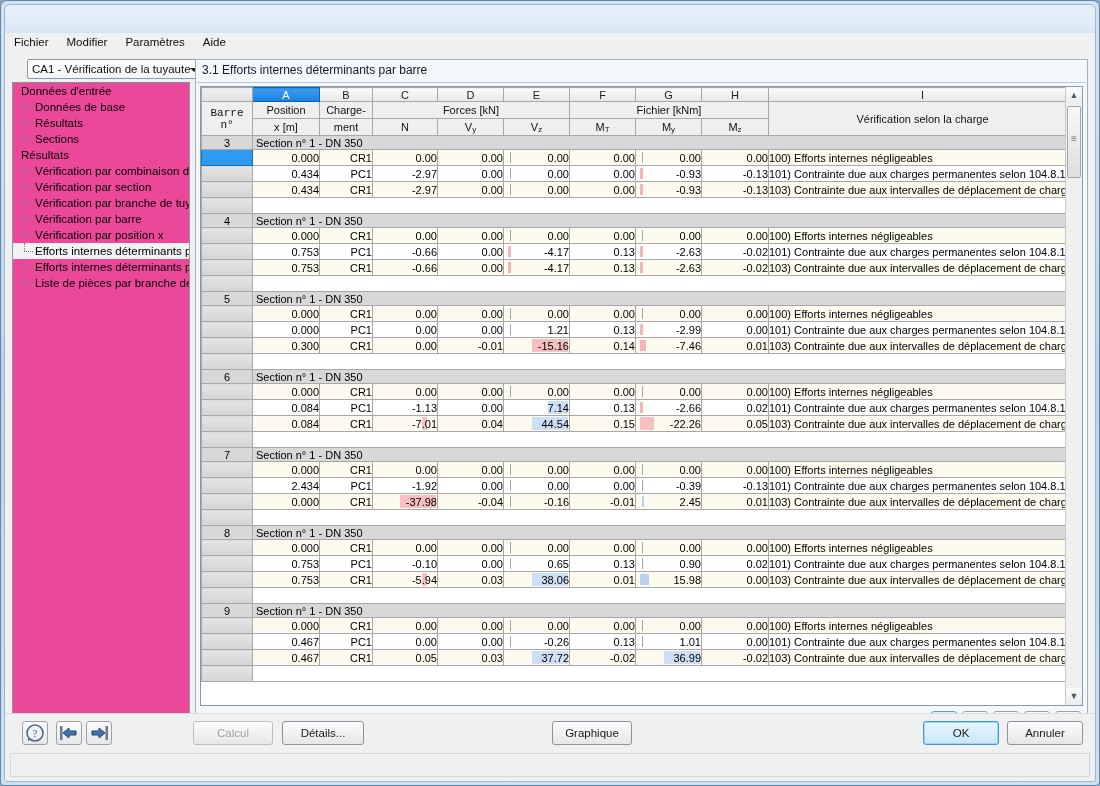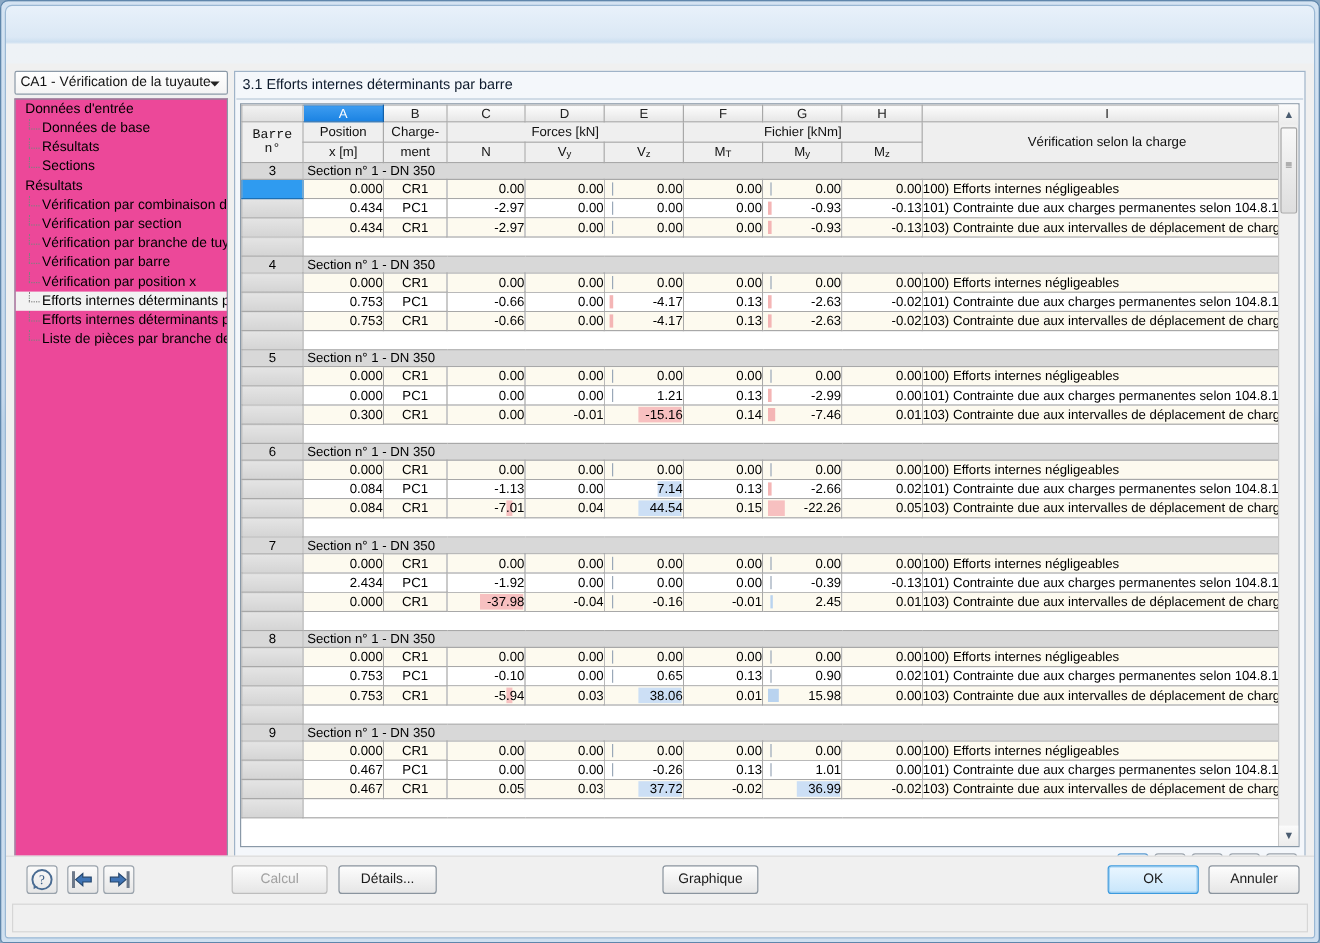--- a/index.html
+++ b/index.html
@@ -62,21 +62,21 @@
   }
 
   
   #client {
     position: absolute; left: 0; top: 48px; right: 0; bottom: 0;
     background: #f0f0f0;
   }
 
   
   #combo {
-    position: absolute; left: 7px; top: 6px; width: 178px; height: 20px;
+    position: absolute; left: 22px; top: 6px; width: 178px; height: 20px;
     background: linear-gradient(180deg,#ffffff 0%,#f4f4f4 100%);
     border: 1px solid #8c9aa8;
     border-radius: 2px;
     cursor: pointer;
   }
   #combo-label {
     position: absolute; left: 4px; top: 3px; font-size: 11.5px; color: #111;
     white-space: nowrap;
   }
   #combo-arrow {
@@ -230,21 +230,21 @@
   td.rowhdr.sel {
     background: #2f9bf0;
     border: 1px solid #1a6fb5;
   }
   td.num-cell {
     text-align: right;
     padding-right: 3px;
     color: #000;
     position: relative;
   }
-  td.txt-cell { text-align: center; color: #000; }
+  td.txt-cell { text-align: right; color: #000; }
   td.desc-cell { text-align: left; padding-left: 4px; color: #000; }
   tr.r0 td.num-cell, tr.r0 td.txt-cell, tr.r0 td.desc-cell { background: #fdfaef; }
   tr.r1 td.num-cell, tr.r1 td.txt-cell, tr.r1 td.desc-cell { background: #ffffff; }
   tr.r2 td.num-cell, tr.r2 td.txt-cell, tr.r2 td.desc-cell { background: #fdfaef; }
   tr.blank td { height: 16px; background: #ffffff; }
   tr.blank td.rowhdr { background: linear-gradient(180deg,#e4e4e4,#d4d4d4); }
 
   
   .valtext { position: relative; z-index: 2; }
   .fill {
@@ -338,20 +338,26 @@
   }
   svg { display: block; }
 </style>
 </head>
 <body>
 
 <div id="window">
  <div id="frame-inner">
 
 
+  <div id="menubar">
+    <div class="menu-item">Fichier</div>
+    <div class="menu-item">Modifier</div>
+    <div class="menu-item">Paramètres</div>
+    <div class="menu-item">Aide</div>
+  </div>
 
   <div id="client">
 
     <div id="combo">
       <div id="combo-label">CA1 - Vérification de la tuyaute</div>
       <div id="combo-arrow"></div>
     </div>
 
     <div id="tree-panel">
       <div id="tree-scroll">

